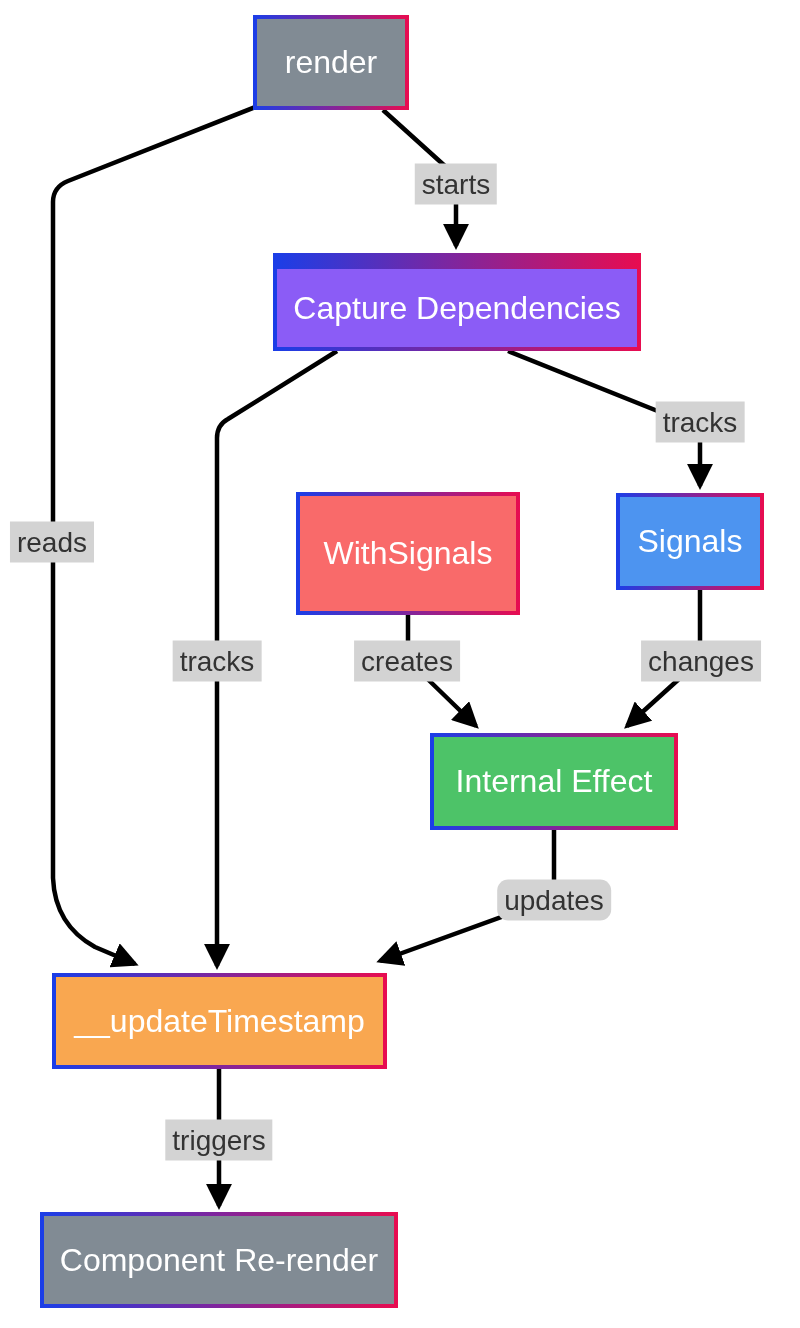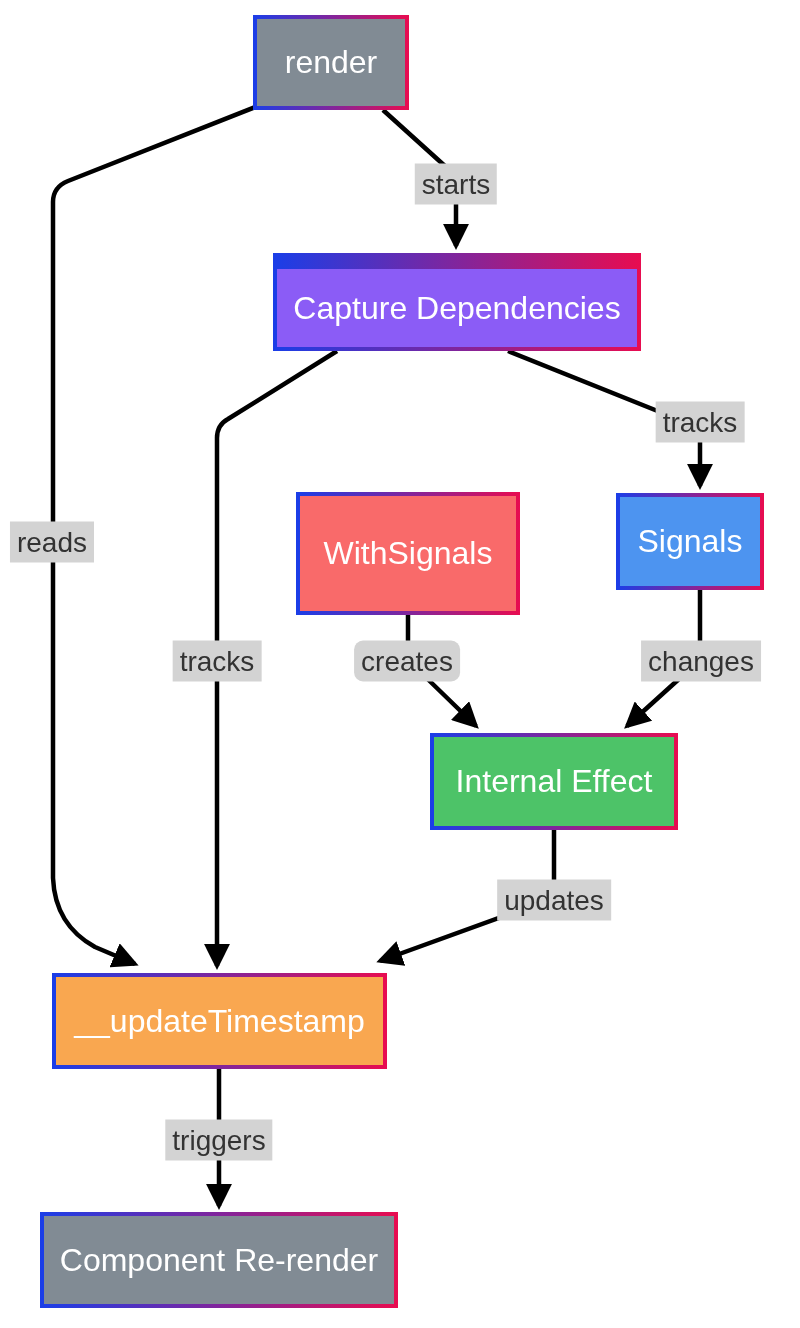--- a/index.html
+++ b/index.html
@@ -109,18 +109,18 @@
   </div>
 
   <div class="node" style="left:40px; top:1212px; width:358px; height:96px;">
     <div class="node-inner fill-gray">Component Re-render</div>
   </div>
 
   <div class="edge-label" style="left:456px; top:184px;">starts</div>
   <div class="edge-label" style="left:700px; top:422px;">tracks</div>
   <div class="edge-label" style="left:52px; top:542px;">reads</div>
   <div class="edge-label" style="left:217px; top:661px;">tracks</div>
-  <div class="edge-label" style="left:407px; top:661px;border-radius:9px;">creates</div>
+  <div class="edge-label" style="left:407px; top:661px;">creates</div>
   <div class="edge-label" style="left:701px; top:661px;">changes</div>
-  <div class="edge-label" style="left:554px; top:900px;">updates</div>
+  <div class="edge-label" style="left:554px; top:900px;border-radius:11px;">updates</div>
   <div class="edge-label" style="left:219px; top:1140px;">triggers</div>
 
 </div>
 
 </body></html>

